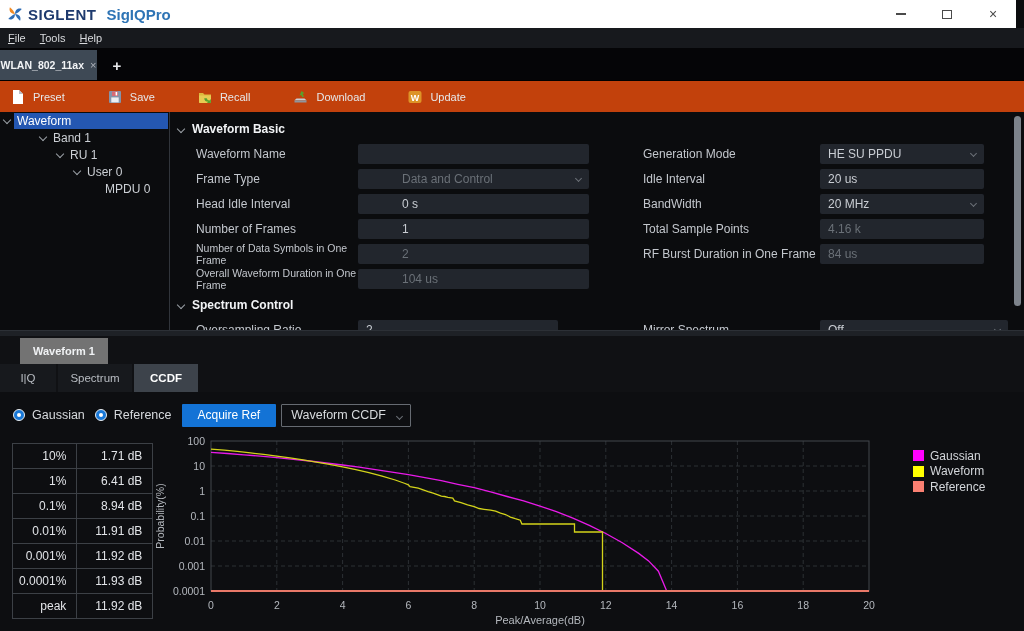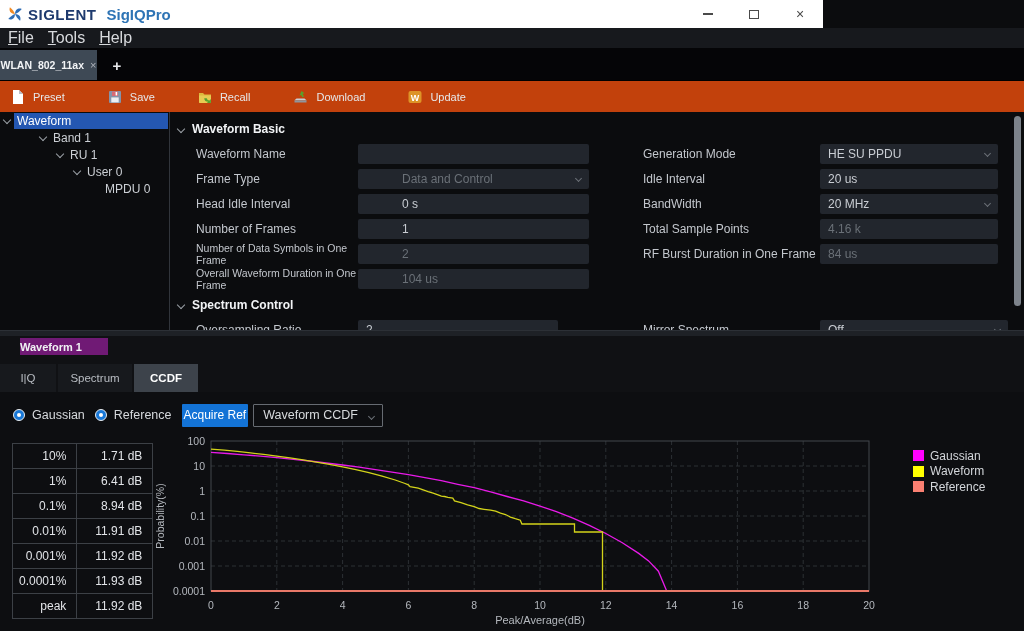--- a/index.html
+++ b/index.html
@@ -1,35 +1,35 @@
 <!DOCTYPE html>
 <html><head>
 <meta charset="utf-8">
 <style>
   * { margin:0; padding:0; box-sizing:border-box; }
   html,body { width:1024px; height:631px; overflow:hidden; background:#0b0c0e;
     font-family:"Liberation Sans", sans-serif; }
   .app { position:relative; width:1024px; height:631px; background:#0b0c0e; }
 
   
-  .titlebar { position:absolute; left:0; top:0; width:823px; height:28px; background:#ffffff;
+  .titlebar { position:absolute; left:0; top:0; width:1016px; height:28px; background:#ffffff;
     display:flex; align-items:center; }
   .logo { margin-left:6px; width:18px; height:18px; }
   .brand { margin-left:4px; font-size:15px; font-weight:bold; color:#1e3a6e; letter-spacing:0.5px; }
   .appname { margin-left:10px; font-size:15px; font-weight:bold; color:#2e74b5; }
   .winbtns { position:absolute; right:0; top:0; height:28px; display:flex; align-items:center; }
   .winbtn { width:46px; height:28px; display:flex; align-items:center; justify-content:center; cursor:default; }
   .min-glyph { width:10px; height:1px; border-bottom:2px solid #4a4a4a; }
   .max-glyph { width:10px; height:9px; border:1.5px solid #4a4a4a; }
   .close-glyph { color:#4a4a4a; font-size:14px; line-height:14px; }
 
   
   .menubar { position:absolute; left:0; top:28px; width:1024px; height:20px; background:#17191d;
     display:flex; align-items:center; padding-left:8px; gap:14px; }
-  .menu-item { font-size:16px; color:#d8dadd; }
+  .menu-item { font-size:11px; color:#d8dadd; }
   .menu-first { text-decoration:underline; }
 
   
   .tabbar { position:absolute; left:0; top:48px; width:1024px; height:32px; background:#050507; }
   .doc-tab { position:absolute; left:0; top:2px; width:97px; height:30px; background:#3e4955;
     display:flex; align-items:center; justify-content:center; gap:6px; }
   .doc-tab-label { font-size:10.5px; font-weight:bold; color:#f2f4f6; }
   .doc-tab-close { font-size:11px; color:#aeb3ba; }
   .tab-add { position:absolute; left:104px; top:2px; width:26px; height:30px; display:flex;
     align-items:center; justify-content:center; color:#e8eaec; font-size:15px; font-weight:bold; }
@@ -55,50 +55,50 @@
   .sec-head { position:absolute; display:flex; align-items:center; gap:8px; }
   .sec-title { font-size:12px; font-weight:bold; color:#f2f4f6; }
   .frow { height:25px; display:flex; align-items:center; }
   .flabel { font-size:12px; color:#c3c7cd; }
   .flabel.small { font-size:10.5px; }
   .col-left { position:absolute; left:26px; top:29px; width:532px; }
   .col-left .flabel { width:162px; }
   .col-left .finput { width:231px;padding-left:44px; }
   .col-right { position:absolute; left:473px; top:29px; width:365px; }
   .col-right .flabel { width:177px; }
-  .col-right .finput { width:178px; }
+  .col-right .finput { width:164px; }
   .finput { position:relative; height:20px; background:#22262d; border-radius:2px;
     font-size:12px; color:#c9cdd3; line-height:20px; padding:0 8px; white-space:nowrap; overflow:hidden; }
   .finput.disabled { color:#6a7077; }
   .sel-chev { position:absolute; right:8px; top:7px; width:5px; height:5px;
     border-left:1.4px solid #6b7077; border-bottom:1.4px solid #6b7077; transform:rotate(-45deg); }
   .vscroll { position:absolute; right:3px; top:4px; width:7px; height:190px; background:#7d838b; border-radius:4px; }
 
   
   .splitter { position:absolute; left:0; top:330px; width:1024px; height:6px; background:#1e2126; border-top:1px solid #2c3036; }
 
   
   .bottom-panel { position:absolute; left:0; top:336px; width:1024px; height:295px; background:#0d0e11; overflow:hidden; }
   .panel-tab-row { position:absolute; left:0; top:0; width:1024px; height:28px; background:#101114; }
-  .panel-tab { position:absolute; left:20px; top:2px; width:88px; height:17px; background:#701a75;
-    display:flex; align-items:center; }
+  .panel-tab { position:absolute; left:20px; top:2px; width:88px; height:26px; background:#737373;
+    display:flex; align-items:center; justify-content:center; }
   .panel-tab-label { font-size:11px; font-weight:bold; color:#f0f2f4; }
   .view-tabs { position:absolute; left:0; top:28px; width:1024px; height:28px; background:#101114; display:flex; }
   .view-tab { height:28px; display:flex; align-items:center; justify-content:center;
     background:#17191d; color:#b9bdc3; font-size:11.5px; margin-right:2px; }
   .view-tab.t0 { width:56px; } .view-tab.t1 { width:74px; } .view-tab.t2 { width:64px; }
   .view-tab.active { background:#3d434b; color:#ffffff; font-weight:bold; }
 
   .controls { position:absolute; left:13px; top:67px; height:24px; display:flex; align-items:center; }
   .radio { width:12px; height:12px; border-radius:50%; background:#1878d8; border:1.5px solid #e8ebee;
     display:inline-flex; align-items:center; justify-content:center; flex:none; }
   .radio-dot { width:4px; height:4px; border-radius:50%; background:#fff; }
   .radio-label { font-size:12.5px; color:#d6d9dd; margin-left:7px; margin-right:10px; }
   .acquire-btn { height:23px; background:#1373d6; color:#fff; font-size:12px;
-    display:flex; align-items:center; padding:0 2px; border-radius:1px; margin-right:5px; }
+    display:flex; align-items:center; padding:0 16px; border-radius:1px; margin-right:5px; }
   .ccdf-select { position:relative; height:23px; border:1px solid #666b72; border-radius:1px;
     display:flex; align-items:center; padding:0 24px 0 9px; font-size:12.5px; color:#d8dbde; }
   .ccdf-select .sel-chev { top:9px; }
 
   
   .stats { position:absolute; left:12px; top:107px; border-collapse:collapse; }
   .stats td { border:1px solid #3c4046; font-size:12px; color:#e2e4e8; height:25px;
     text-align:right; padding:0 10px 0 6px; }
   .stats td.c0 { width:63px; } .stats td.c1 { width:76px; }
 

